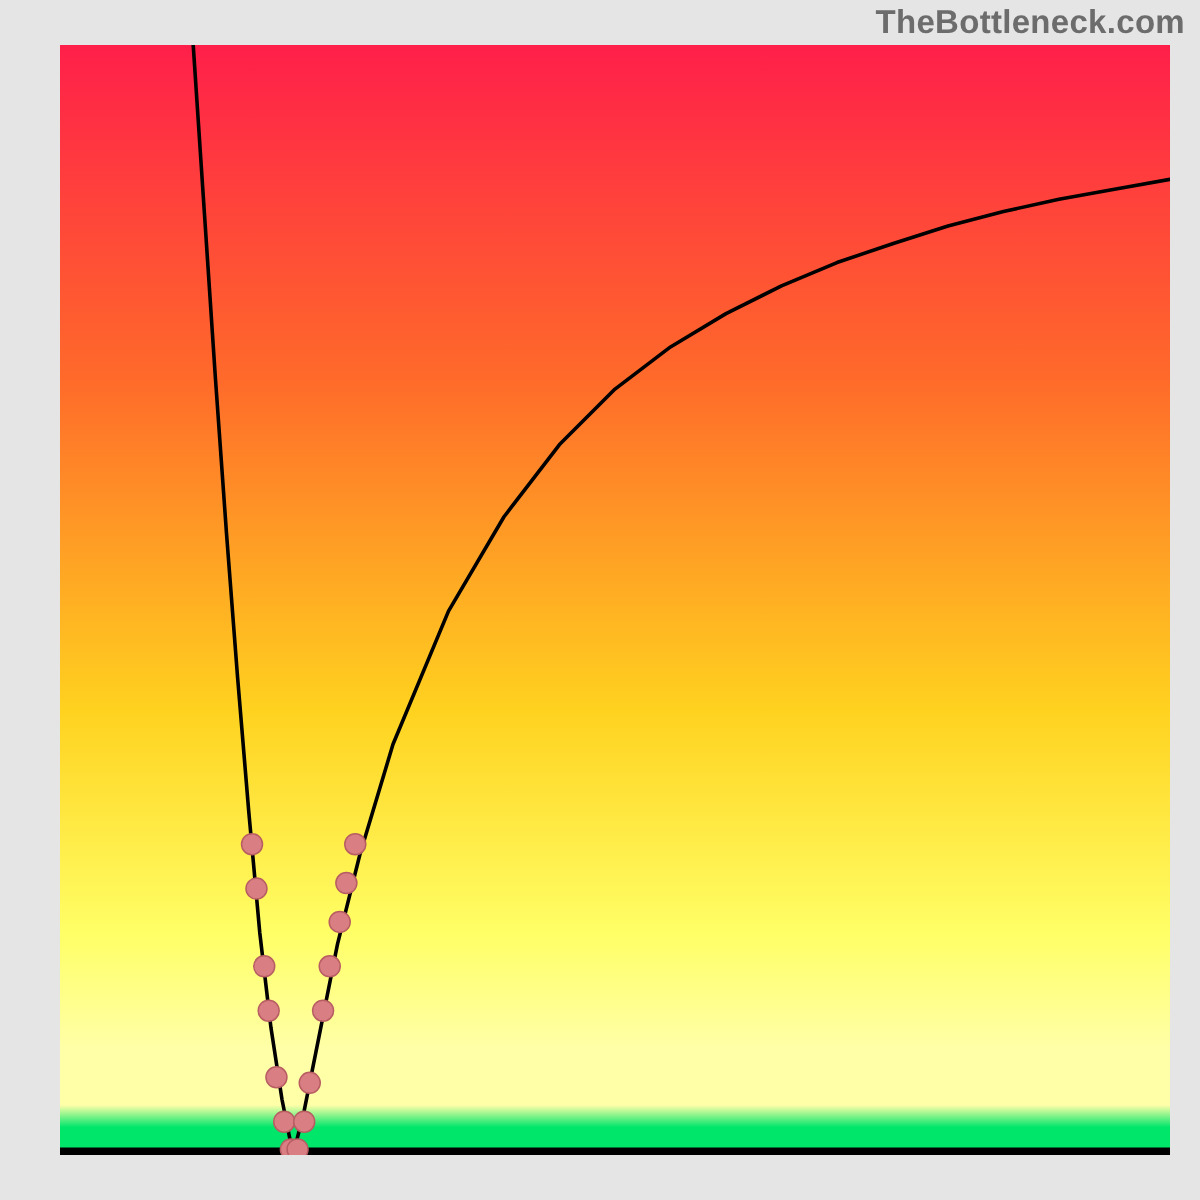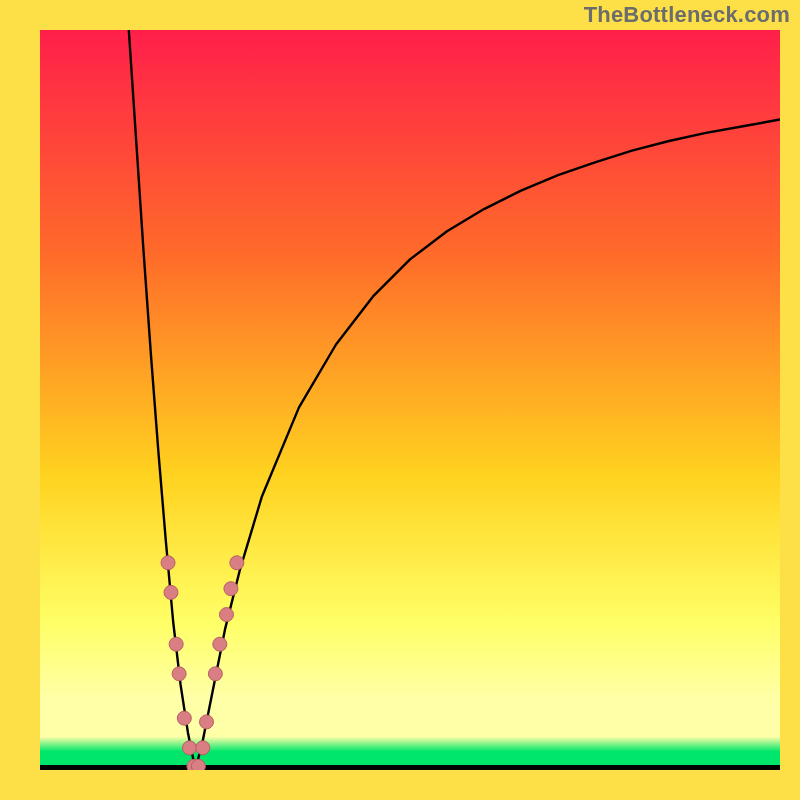--- a/index.html
+++ b/index.html
@@ -7,21 +7,21 @@
     padding: 0;
     width: 800px;
     height: 800px;
     background: #000000;
     overflow: hidden;
   }
   .outer {
     position: relative;
     width: 800px;
     height: 800px;
-    background: #fde047;
+    background: #e5e5e5;
   }
   .plot {
     position: absolute;
     left: 40px;
     top: 30px;
     width: 740px;
     height: 740px;
   }
   .watermark {
     position: absolute;

